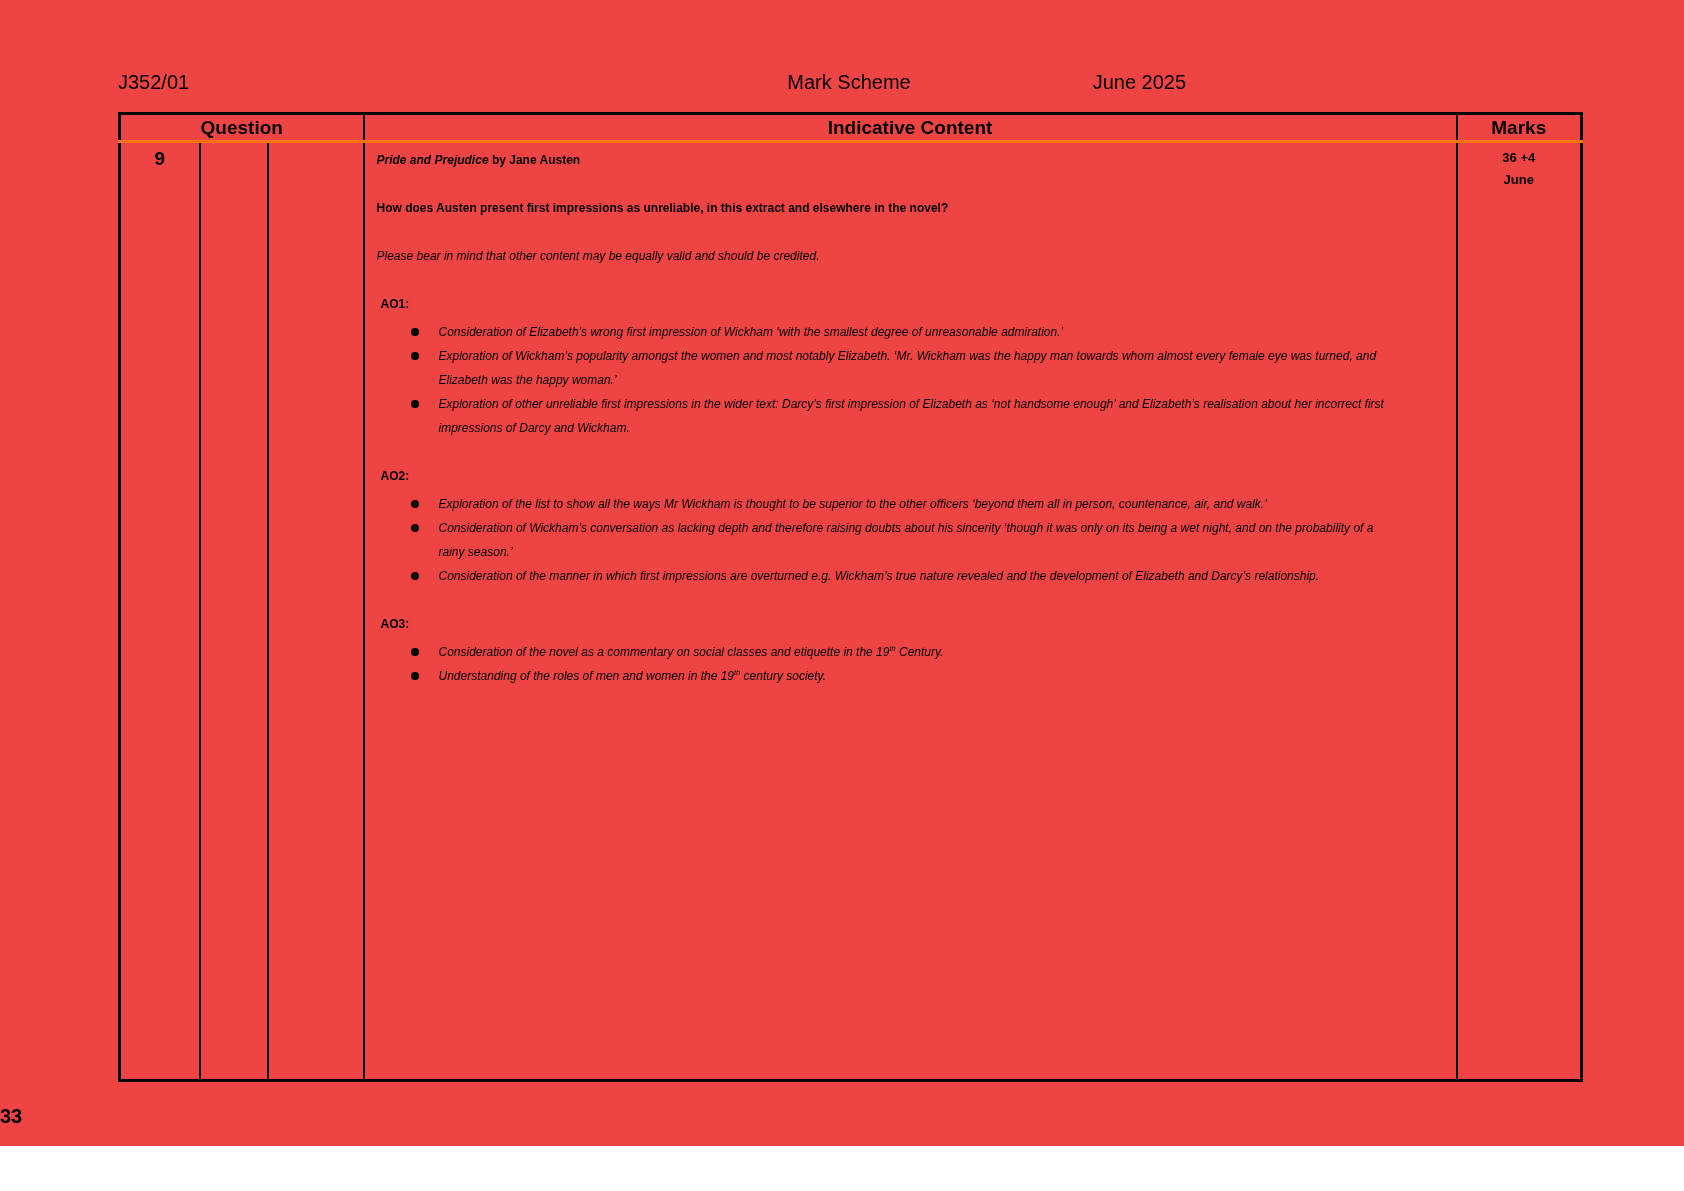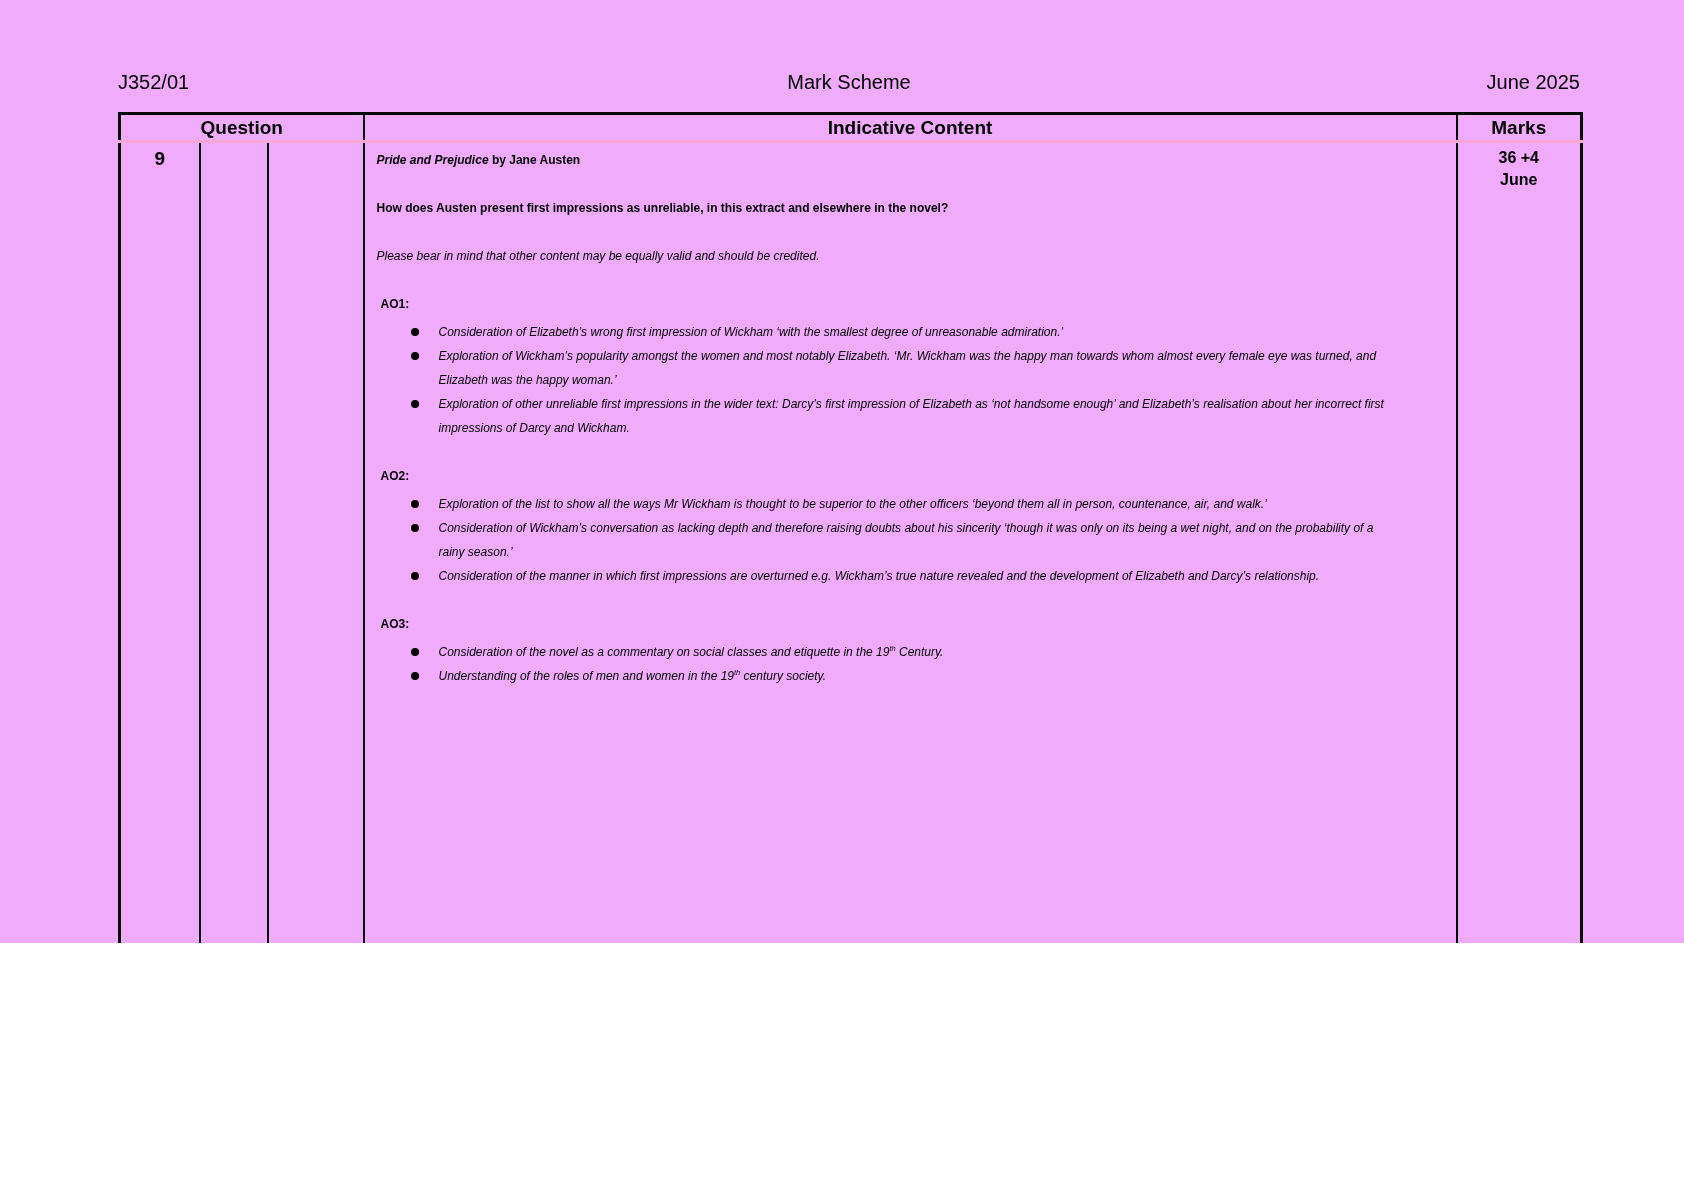--- a/index.html
+++ b/index.html
@@ -4,31 +4,31 @@
 <style>
   * { box-sizing: border-box; }
   html, body { margin: 0; padding: 0; }
   body {
     width: 1684px; height: 1191px;
     background: #ffffff;
     font-family: "Liberation Sans", "DejaVu Sans", sans-serif;
     color: #000000;
     -webkit-font-smoothing: antialiased;
   }
-  .page { position: relative; width: 1684px; height: 943px; background: #f0abfc; overflow: hidden; }
+  .page { position: relative; width: 1684px; height: 1146px; background: #ef4444; overflow: hidden; }
 
   
   .doc-header {
     position: absolute; top: 70px; left: 118px; width: 1462px;
     display: flex; align-items: baseline;
     font-size: 20px; line-height: 24px;
   }
   .doc-header .h-left  { flex: 1; text-align: left; }
   .doc-header .h-center{ flex: 1; text-align: center; }
-  .doc-header .h-right { flex: 1; text-align: right; }
+  .doc-header .h-right { flex: 1; }
 
   
   table.ms-table {
     position: absolute; top: 112px; left: 118px;
     width: 1462px; height: 970px;
     border-collapse: collapse; table-layout: fixed;
     border: 3px solid #000;
   }
   .ms-table col.c-q1 { width: 80px; }
   .ms-table col.c-q2 { width: 68px; }
@@ -38,30 +38,30 @@
 
   .ms-table th, .ms-table td {
     border: 2px solid #000;
     vertical-align: top;
     padding: 0;
   }
   .ms-table thead th {
     height: 28px;
     font-size: 19px; font-weight: bold;
     text-align: center; vertical-align: middle;
-    border-bottom: 3px solid #f9a8d4;
+    border-bottom: 3px solid #f97316;
     padding: 1px 2px;
   }
   td.cell-qnum {
     text-align: center; font-weight: bold; font-size: 19px;
     padding-top: 5px;
   }
   td.cell-content { padding: 5px 12px 8px 12px; }
   td.cell-marks {
-    text-align: center; font-weight: bold; font-size: 16px;
+    text-align: center; font-weight: bold; font-size: 13px;
     padding-top: 4px; line-height: 22px;
   }
 
   
   .cell-content { font-size: 12px; line-height: 24px; }
   .cell-content p { margin: 0 0 24px 0; }
   .cell-content p.ao-label { margin: 4px; font-weight: bold; }
   .p-title { font-weight: bold; }
   .p-title .book-title { font-style: italic; }
   .p-question { font-weight: bold; }

